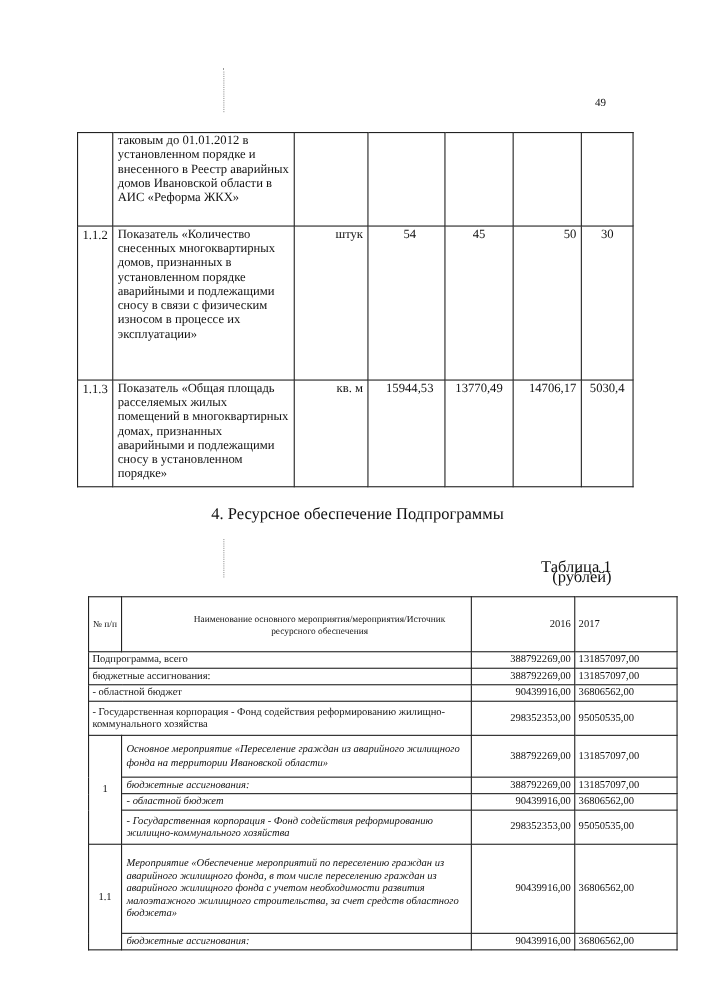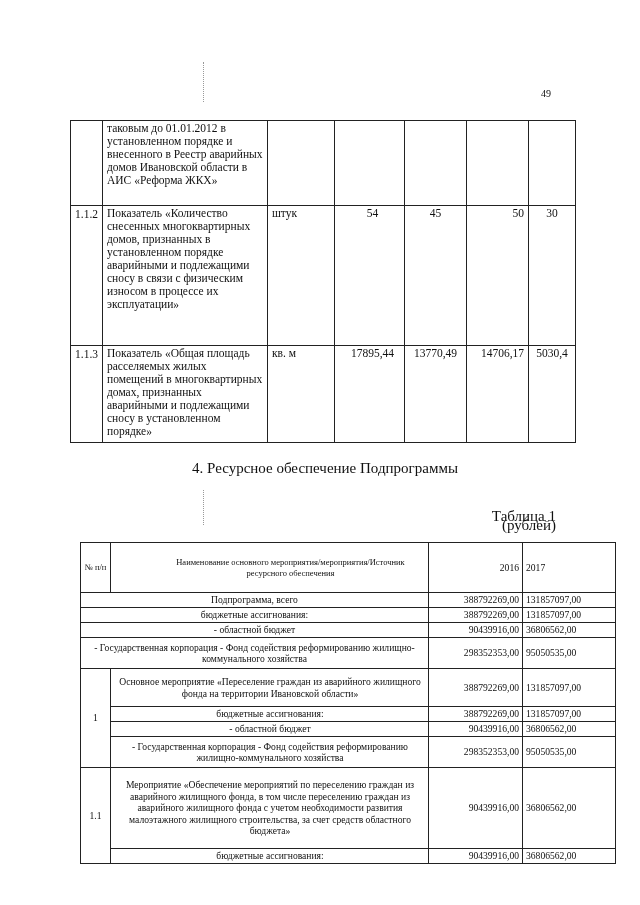--- a/index.html
+++ b/index.html
@@ -10,49 +10,49 @@
   .page-num { position: absolute; left: 541px; top: 88px; font-size: 10px; }
   .dots { position: absolute; border-left: 1px dotted #999; width: 0; }
   table { border-collapse: collapse; position: absolute; }
   td, th { border: 1px solid #222; padding: 0; vertical-align: top; font-weight: normal; margin-top: 14px; }
 
   
   #t1 { left: 70px; top: 120px; font-size: 11.5px; line-height: 13px; }
   #t1 td { padding: 1px 4px 1px 4px; }
   #t1 .c-num { width: 20px; text-align: center; padding-top: 2px; }
   #t1 .c-name { width: 156px; }
-  #t1 .c-unit { width: 58px; text-align: left; }
+  #t1 .c-unit { width: 58px; text-align: right; }
   #t1 .c-v { text-align: center; }
   #t1 .c-v1 { width: 55px; padding-left: 10px; }
   #t1 .c-v2 { width: 53px; }
   #t1 .c-v3 { width: 53px; text-align: right; }
   #t1 .c-v4 { width: 38px; }
   #t1 tr.r0 td { height: 81px; }
   #t1 tr.r1 td { height: 136px; }
   #t1 tr.r2 td { height: 93px; }
 
   .section-title { position: absolute; left: 0; width: 640px; top: 460px; text-align: center; font-size: 15px; padding-left: 10px; box-sizing: border-box; font-family: Liberation Serif, serif; }
   .table-label { position: absolute; right: 84px; top: 508px; font-size: 15px; }
   .units-label { position: absolute; right: 84px; top: 517px; font-size: 15px; }
 
   
   #t2 { left: 80px; top: 542px; font-size: 9.6px; line-height: 11.5px; }
-  #t2 td { padding: 0 3px; vertical-align: middle; text-align: center; }
+  #t2 td { padding: 0 3px; vertical-align: middle; }
   #t2 .h-num { width: 23px; text-align: center; font-size: 8.5px; line-height: 11px; }
   #t2 .h-name { width: 269px; text-align: center; font-size: 8.5px; line-height: 11px; padding-left: 45px; }
   #t2 .h-y { text-align: center; }
   #t2 .c16 { width: 87px; text-align: right; }
   #t2 .c17 { width: 86px; text-align: left; }
   #t2 tr.hdr td { height: 49px; }
   #t2 tr.s td { height: 14px; }
   #t2 tr.d td { height: 30px; }
   #t2 tr.t td { height: 37px; }
   #t2 tr.big td { height: 80px; }
   #t2 .grp { text-align: center; }
-  #t2 .sub { padding-left: 4px; }
+  #t2 .sub { padding-left: 4px; font-style: italic; }
 </style>
 </head>
 <body>
 
 <div class="dots" style="left:203px; top:62px; height:40px;"></div>
 <div class="dots" style="left:203px; top:490px; height:35px;"></div>
 
 <div class="page-num">49</div>
 
 <table id="t1">
@@ -72,21 +72,21 @@
     <td class="c-unit">штук</td>
     <td class="c-v c-v1">54</td>
     <td class="c-v c-v2">45</td>
     <td class="c-v c-v3">50</td>
     <td class="c-v c-v4">30</td>
   </tr>
   <tr class="r2">
     <td class="c-num">1.1.3</td>
     <td class="c-name">Показатель «Общая площадь расселяемых жилых помещений в многоквартирных домах, признанных аварийными и подлежащими сносу в установленном порядке»</td>
     <td class="c-unit">кв. м</td>
-    <td class="c-v c-v1">17895,44</td>
+    <td class="c-v c-v1">15944,53</td>
     <td class="c-v c-v2">13770,49</td>
     <td class="c-v c-v3">14706,17</td>
     <td class="c-v c-v4">5030,4</td>
   </tr>
 </tbody>
   </table>
 
 <div class="section-title">4. Ресурсное обеспечение Подпрограммы</div>
 <div class="table-label">Таблица 1</div>
 <div class="units-label">(рублей)</div>

